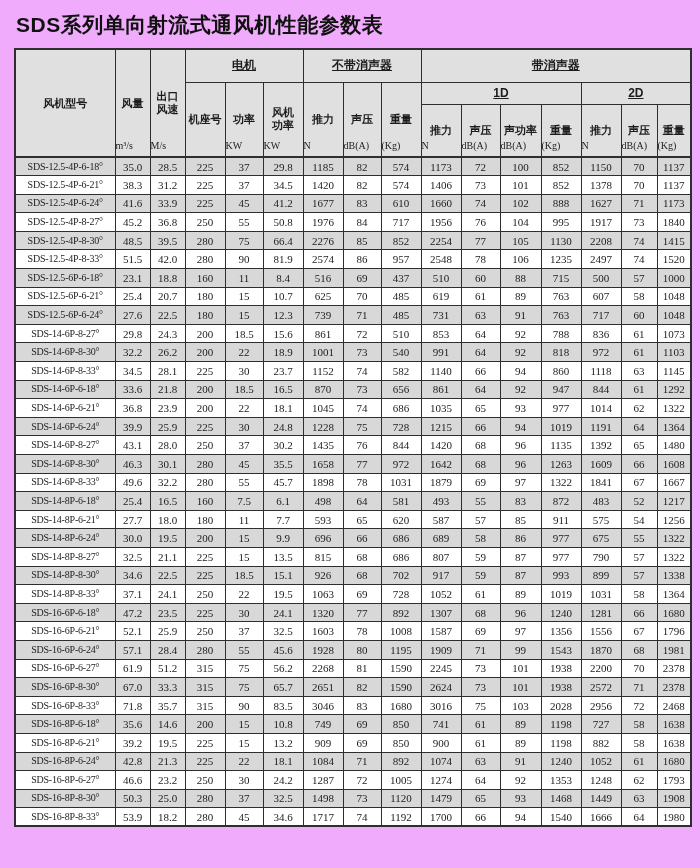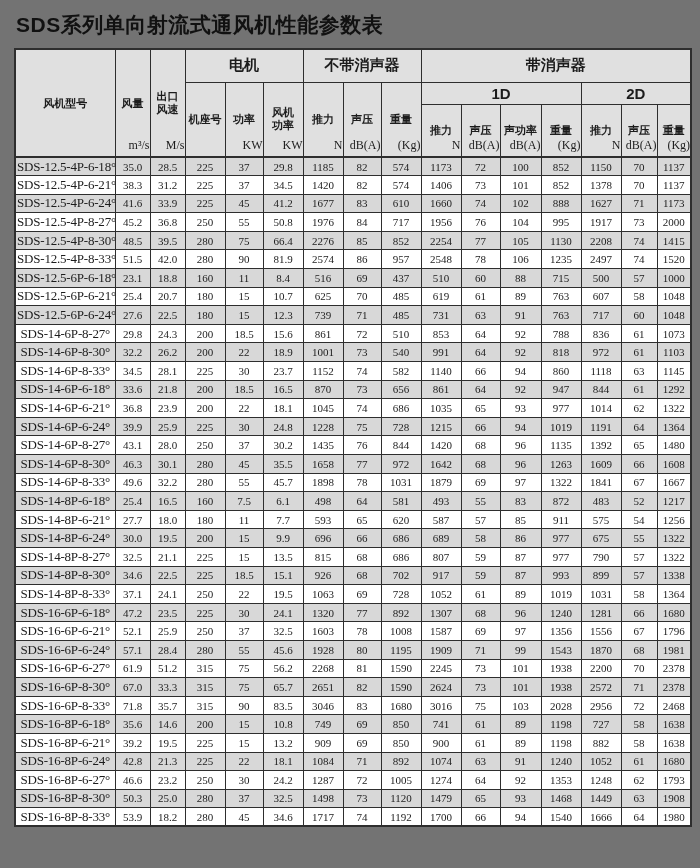--- a/index.html
+++ b/index.html
@@ -3,21 +3,21 @@
 <meta charset="utf-8">
 <style>
   * { margin: 0; padding: 0; box-sizing: border-box; }
   html, body { background: #ffffff; }
   body {
     width: 700px; height: 868px;
     font-family: "Liberation Serif", serif;
     color: #1c1c1c;
     overflow: hidden;
   }
-  .page { width: 700px; height: 868px; position: relative; background: #737373; }
+  .page { width: 700px; height: 868px; position: relative; background: #f0abfc; }
   .title {
     position: absolute; left: 16px; top: 11px;
     font-family: "Liberation Sans", sans-serif;
     font-weight: bold; font-size: 21px; letter-spacing: 0.5px;
     color: #111;
     white-space: nowrap;
   }
   table.spec {
     position: absolute; left: 14px; top: 48px;
     width: 676px;
@@ -30,42 +30,42 @@
     text-align: center; vertical-align: middle;
     overflow: hidden; white-space: nowrap;
   }
   .spec thead { background: #e0e0e0; }
   .spec thead tr.group-row th { height: 33px; }
   .spec thead tr.sub-row th { height: 22px; }
   .spec thead tr.leaf-row th { height: 53px; }
   .spec thead { border-bottom: 2px solid #2e2e2e; }
   .hgroup {
     font-family: "Liberation Sans", sans-serif;
-    font-weight: bold; font-size: 15px;
+    font-weight: bold; font-size: 12px; text-decoration: underline;
   }
   .hcell { position: relative; height: 100%; display: flex; flex-direction: column; align-items: center; justify-content: center; }
   .hlabel {
     font-family: "Liberation Sans", sans-serif;
     font-weight: bold; font-size: 11px; line-height: 13px;
   }
   .hlabel span { display: block; }
   .hunit {
     position: absolute; bottom: 5px; left: 0; right: 0;
-    text-align: right;
+    text-align: left;
     font-family: "Liberation Serif", serif;
-    font-weight: normal; font-size: 12px; line-height: 11px;
+    font-weight: normal; font-size: 10px; line-height: 11px;
   }
   .spec tbody td {
     height: 18.6px;
     font-size: 11px; line-height: 12px;
     background: #ffffff;
     padding: 0 1px;
   }
   .spec tbody tr.stripe td { background: #d8d8d8; }
-  .spec tbody td.model { font-size: 13px; letter-spacing: -0.2px; }
+  .spec tbody td.model { font-size: 10px; letter-spacing: -0.2px; }
 </style>
 </head>
 <body>
 
 <div class="page">
   <div class="title">SDS系列单向射流式通风机性能参数表</div>
 
   <table class="spec">
     <colgroup>
       <col style="width:100px">
@@ -263,21 +263,21 @@
           <td>50.8</td>
           <td>1976</td>
           <td>84</td>
           <td>717</td>
           <td>1956</td>
           <td>76</td>
           <td>104</td>
           <td>995</td>
           <td>1917</td>
           <td>73</td>
-          <td>2000</td>
+          <td>1840</td>
         </tr>
         <tr class="stripe">
           <td class="model">SDS-12.5-4P-8-30°</td>
           <td>48.5</td>
           <td>39.5</td>
           <td>280</td>
           <td>75</td>
           <td>66.4</td>
           <td>2276</td>
           <td>85</td>

